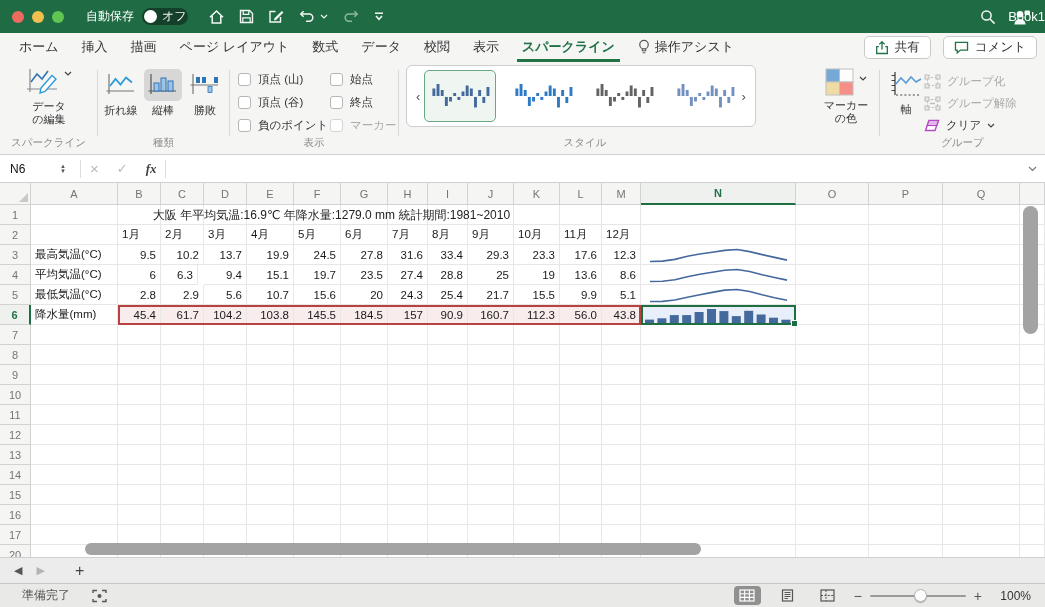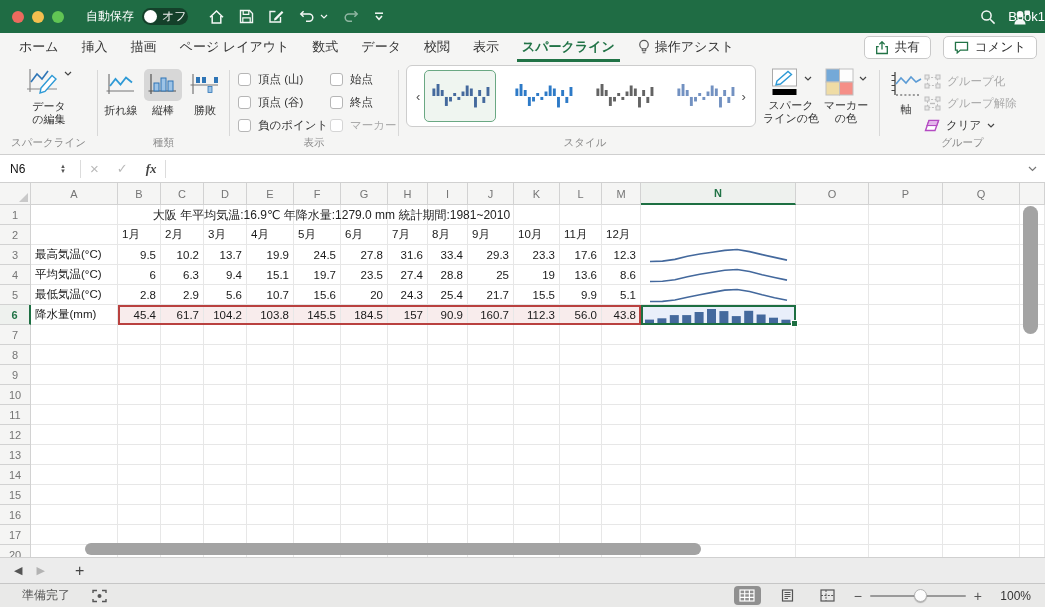--- a/index.html
+++ b/index.html
@@ -398,37 +398,20 @@
               <rect x="49.8" width="3" y="12.8" height="6.2" fill="#7291c1"></rect>
               <rect x="54.099999999999994" width="3" y="20" height="6.2" fill="#7291c1"></rect>
               <rect x="58.4" width="3" y="9.7" height="9.3" fill="#7291c1"></rect>
             </svg>
           </div>
         </span>
       <span class="gal-arrow">›</span>
     </div>
     <div class="glabel" style="left:400px;width:370px">スタイル</div>
 
-    <div class="rb" style="left:760px;top:6px;width:62px">
-      <span class="iconrow">
-        <span>
-          <svg width="30" height="28" viewBox="0 0 30 28">
-              <rect x="2.5" y="1" width="24" height="17" fill="#fff" stroke="#aaa"></rect>
-              <path d="M7 13 L18 3.5 L21.5 6.5 L10.5 16 L6 16.8 Z" fill="#fff" stroke="#2e9ad6" stroke-width="1.4"></path>
-              <rect x="2.5" y="21" width="24" height="6" fill="#000"></rect>
-            </svg>
-        </span>
-        <span style="margin:8px 0 0 4px">
-          <svg width="8" height="5" viewBox="0 0 8 5">
-              <path d="M1 1 L4 4 L7 1" fill="none" stroke="#444" stroke-width="1.2"></path>
-            </svg>
-        </span>
-      </span>
-      <div class="rlbl"><span>スパーク</span><br><span>ラインの色</span></div>
-    </div>
     <div class="rb" style="left:818px;top:6px;width:56px">
       <span class="iconrow">
         <span>
           <svg width="30" height="28" viewBox="0 0 30 28">
               <rect x="1" y="1" width="13.5" height="13" fill="#74a9d8" stroke="#c0c0c0"></rect>
               <rect x="14.5" y="1" width="13.5" height="13" fill="#fdfdfd" stroke="#c0c0c0"></rect>
               <rect x="1" y="14" width="13.5" height="13" fill="#efdcA5" stroke="#c0c0c0"></rect>
               <rect x="14.5" y="14" width="13.5" height="13" fill="#f58f87" stroke="#c0c0c0"></rect>
             </svg>
         </span>
@@ -602,21 +585,21 @@
       <div class="cell num" style="left: 514px; top: 62px; width: 46px; height: 20px;">23.3</div>
       <div class="cell num" style="left: 560px; top: 62px; width: 42px; height: 20px;">17.6</div>
       <div class="cell num" style="left: 602px; top: 62px; width: 39px; height: 20px;">12.3</div>
       <div class="cell" style="left: 641px; top: 62px; width: 155px; height: 20px;"></div>
       <div class="cell" style="left: 796px; top: 62px; width: 73px; height: 20px;"></div>
       <div class="cell" style="left: 869px; top: 62px; width: 74px; height: 20px;"></div>
       <div class="cell" style="left: 943px; top: 62px; width: 77px; height: 20px;"></div>
       <div class="cell" style="left: 1020px; top: 62px; width: 25px; height: 20px;"></div>
       <div class="cell txt" style="left: 31px; top: 82px; width: 87px; height: 20px;">平均気温(°C)</div>
       <div class="cell num" style="left: 118px; top: 82px; width: 43px; height: 20px;">6</div>
-      <div class="cell num" style="left: 161px; top: 82px; width: 43px; height: 20px;">6.3</div>
+      <div class="cell num" style="left: 155px; top: 82px; width: 43px; height: 20px;">6.3</div>
       <div class="cell num" style="left: 204px; top: 82px; width: 43px; height: 20px;">9.4</div>
       <div class="cell num" style="left: 247px; top: 82px; width: 47px; height: 20px;">15.1</div>
       <div class="cell num" style="left: 294px; top: 82px; width: 47px; height: 20px;">19.7</div>
       <div class="cell num" style="left: 341px; top: 82px; width: 47px; height: 20px;">23.5</div>
       <div class="cell num" style="left: 388px; top: 82px; width: 40px; height: 20px;">27.4</div>
       <div class="cell num" style="left: 428px; top: 82px; width: 40px; height: 20px;">28.8</div>
       <div class="cell num" style="left: 468px; top: 82px; width: 46px; height: 20px;">25</div>
       <div class="cell num" style="left: 514px; top: 82px; width: 46px; height: 20px;">19</div>
       <div class="cell num" style="left: 560px; top: 82px; width: 42px; height: 20px;">13.6</div>
       <div class="cell num" style="left: 602px; top: 82px; width: 39px; height: 20px;">8.6</div>

